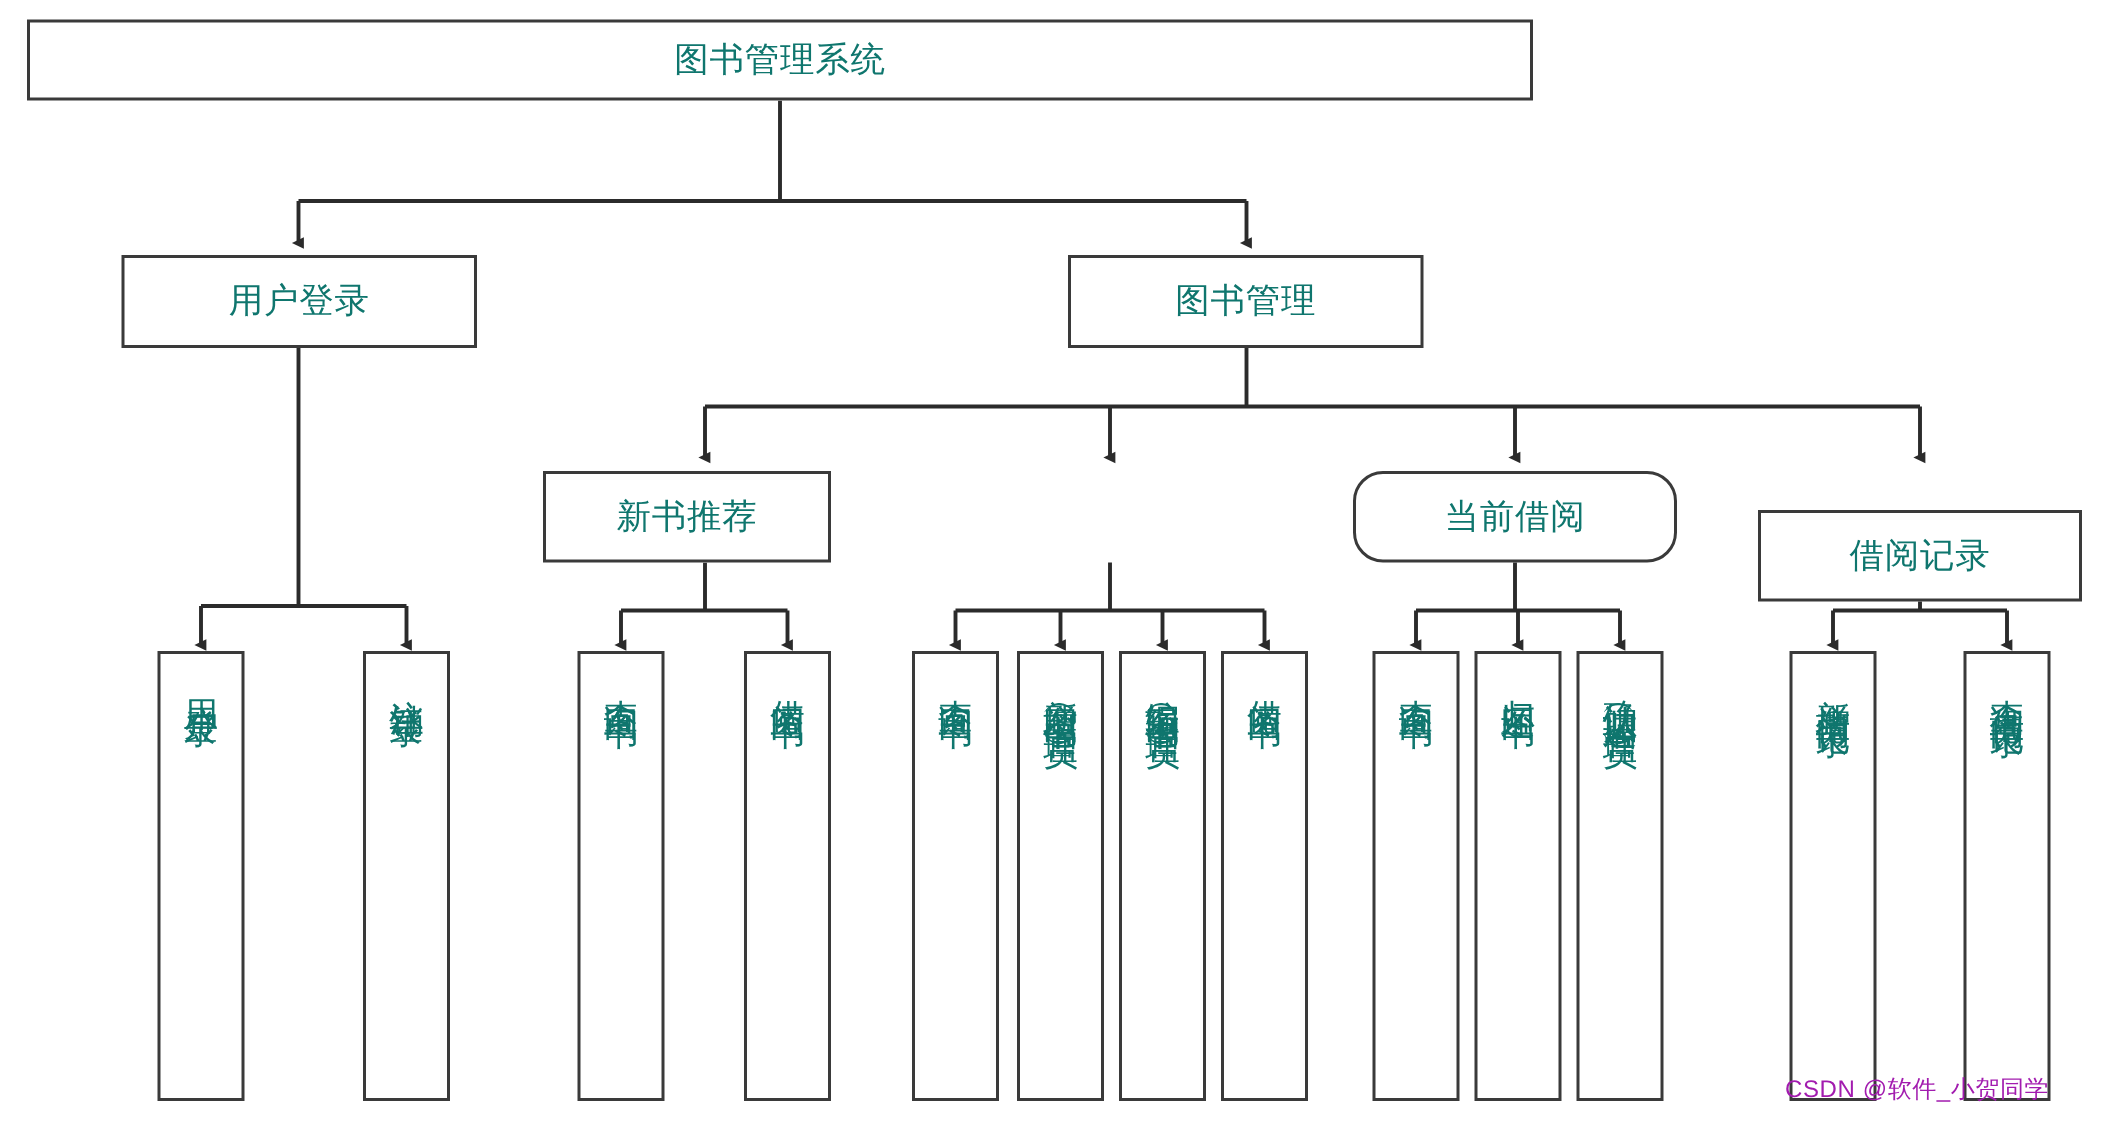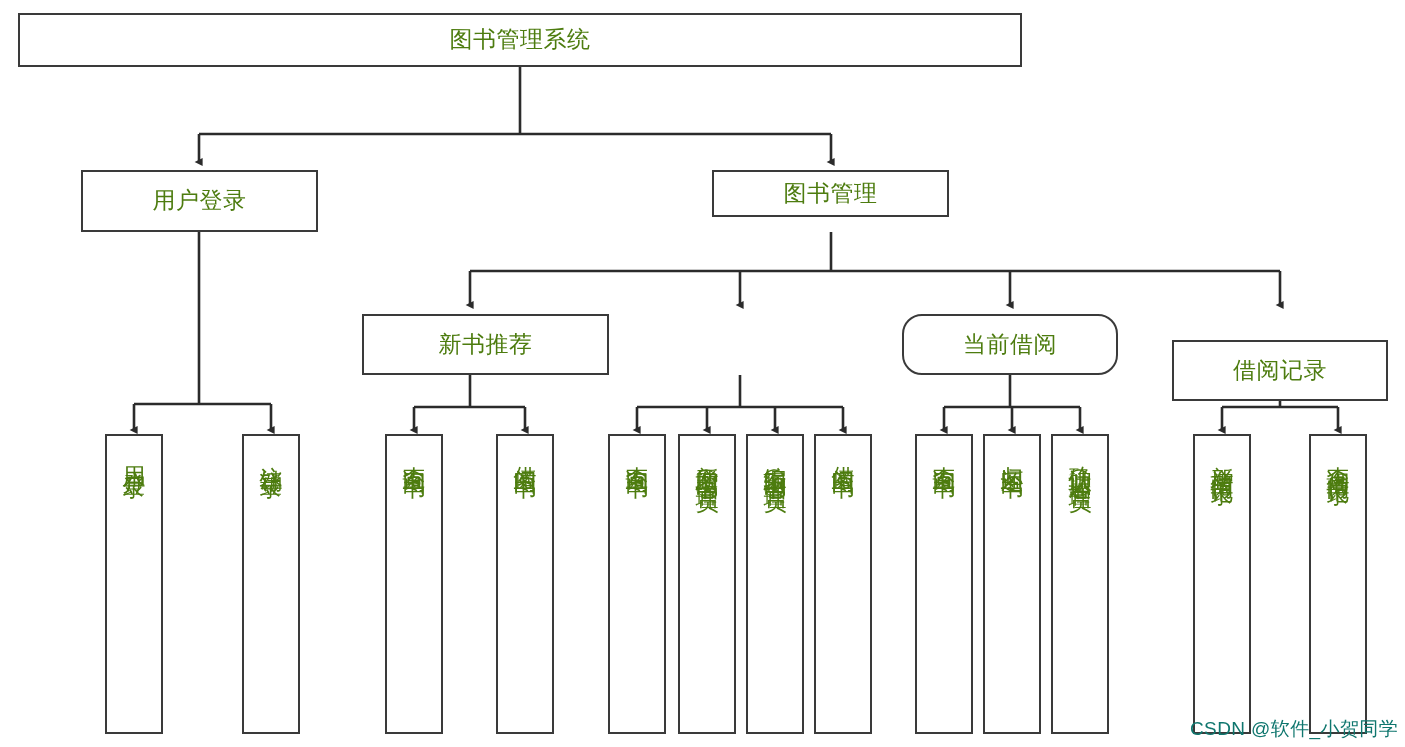--- a/index.html
+++ b/index.html
@@ -33,21 +33,21 @@
     position: absolute;
     box-sizing: border-box;
     background: #ffffff;
     border: 2.4px solid #3a3a3a;
     display: flex;
     align-items: center;
     justify-content: center;
     overflow: hidden;
   }
   .node .label {
-    color: #4d7c0f;
+    color: #0f766e;
     letter-spacing: 0.5px;
     white-space: nowrap;
     text-align: center;
     line-height: 1.12;
   }
   .node.horiz .label {
     font-size: 23px;
   }
   .node.root .label {
     font-size: 23px;
@@ -59,22 +59,22 @@
   }
   .node.vert .label {
     font-size: 23px;
     writing-mode: vertical-rl;
     text-orientation: upright;
     letter-spacing: 3.5px;
     line-height: 1;
   }
   .watermark {
     position: absolute;
-    color: #0f766e;
-    font-size: 19px;
+    color: #a21caf;
+    font-size: 16px;
     white-space: nowrap;
     letter-spacing: 0.4px;
   }
 </style>
 </head>
 <body>
 
 <div id="diagram-root">
 
   <svg class="edges" viewBox="0 0 1405 747" xmlns="http://www.w3.org/2000/svg">
@@ -129,25 +129,25 @@
     </g>
   </svg>
 
   <div class="node root horiz" style="left:18px; top:13px; width:1004px; height:54px;">
     <span class="label">图书管理系统</span>
   </div>
 
   <div class="node horiz" style="left:81px; top:170px; width:237px; height:62px;">
     <span class="label">用户登录</span>
   </div>
-  <div class="node horiz" style="left:712px; top:170px; width:237px; height:47px;">
+  <div class="node horiz" style="left:712px; top:170px; width:237px; height:62px;">
     <span class="label">图书管理</span>
   </div>
 
-  <div class="node horiz" style="left:362px; top:314px; width:247px; height:61px;">
+  <div class="node horiz" style="left:362px; top:314px; width:192px; height:61px;">
     <span class="label">新书推荐</span>
   </div>
   <div class="node horiz" style="left:902px; top:314px; width:216px; height:61px;border-radius:20px;">
     <span class="label">当前借阅</span>
   </div>
   <div class="node horiz" style="left:1172px; top:314px; width:216px; height:61px;margin-top:26px;">
     <span class="label">借阅记录</span>
   </div>
 
   <div class="node vert" style="left:105px; top:434px; width:58px; height:300px;">

